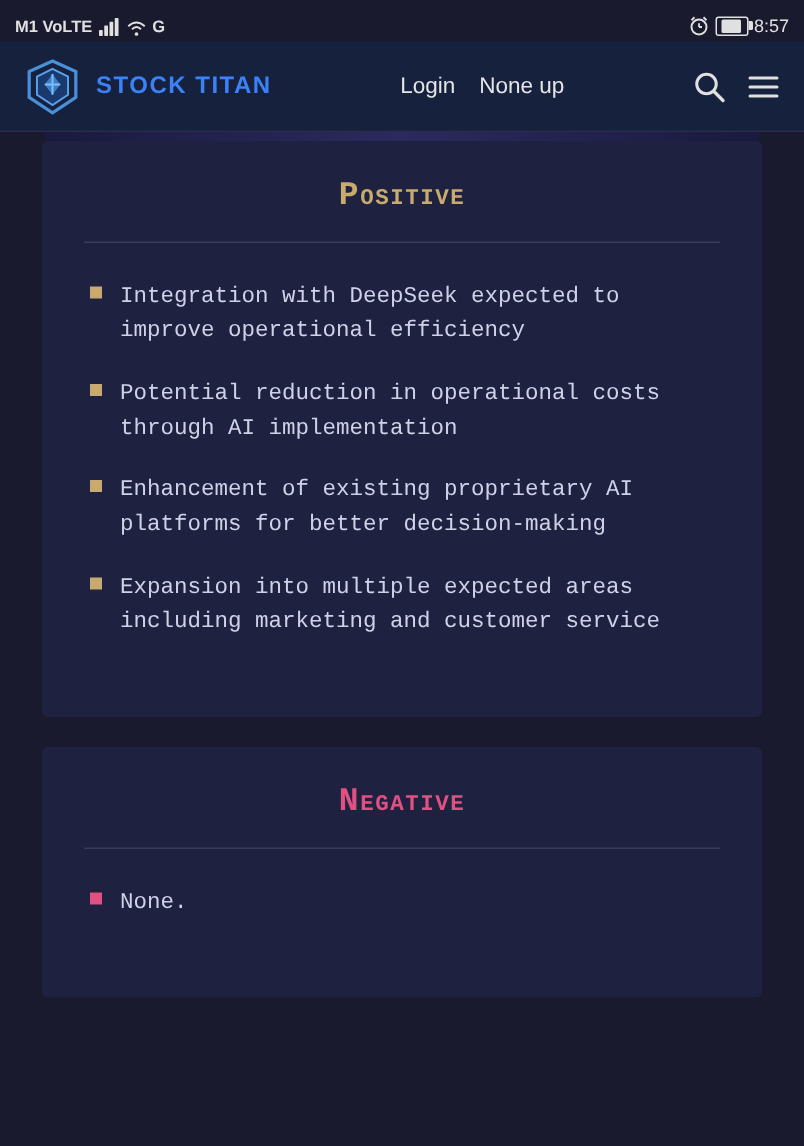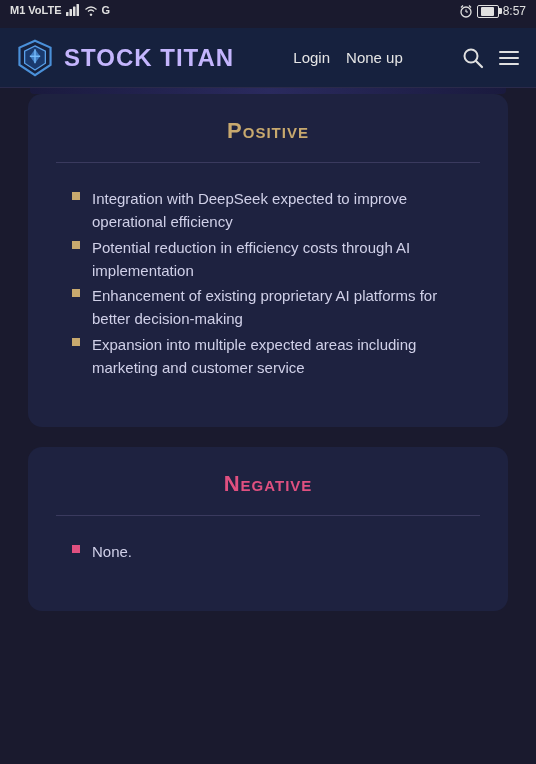--- a/index.html
+++ b/index.html
@@ -16,21 +16,21 @@
       color: #e0e0e0;
       overflow-x: hidden;
     }
 
     
     .status-bar {
       width: 100%;
       height: 28px;
       background: #1a1a2e;
       display: flex;
-      align-items: flex-start;
+      align-items: flex-end;
       justify-content: space-between;
       padding: 4px 10px;
       font-size: 12px;
       color: #e0e0e0;
       gap: 31px;
     }
 
     .status-left {
       display: flex;
       align-items: center;
@@ -96,23 +96,23 @@
       align-items: center;
       gap: 10px;
     }
 
     .logo-icon {
       width: 38px;
       height: 38px;
     }
 
     .logo-text {
-      font-size: 24px;
+      font-size: 16px;
       font-weight: 800;
-      color: #c4b5fd;
+      color: #3b82f6;
       letter-spacing: 1px;
       text-transform: uppercase;
     }
 
     .nav-links {
       display: flex;
       align-items: center;
       gap: 16px;
     }
 
@@ -146,23 +146,24 @@
     }
 
     
     .content-area {
       padding: 0 28px;
     }
 
     
     .section-card {
       background: #1e2240;
-      border-radius: 14px;
-      padding: 24px 28px 32px;
+      border-radius: 4px;
+      padding: 24px 28px 48px;
       margin-bottom: 20px;
+      font-family: Liberation Mono, monospace;
     }
 
     
     .section-title {
       text-align: center;
       font-size: 22px;
       font-weight: 800;
       letter-spacing: 1px;
       margin-bottom: 18px;
       font-variant: small-caps;
@@ -180,24 +181,24 @@
     .section-divider {
       height: 1px;
       background: #3a3a5e;
       margin-bottom: 24px;
     }
 
     
     .bullet-list {
       list-style: none;
       padding: 0;
-      margin: 16px;
+      margin: 4px;
       display: flex;
       flex-direction: column;
-      gap: 2px;
+      gap: 18px;
     }
 
     .bullet-item {
       display: flex;
       align-items: flex-start;
       gap: 12px;
       font-size: 15px;
       line-height: 1.55;
       color: #d0d0e8;
     }
@@ -297,21 +298,21 @@
   <div class="section-card">
     <div class="section-title positive">Positive</div>
     <div class="section-divider"></div>
     <ul class="bullet-list">
       <li class="bullet-item">
         <span class="bullet-square positive-bullet"></span>
         <span>Integration with DeepSeek expected to improve operational efficiency</span>
       </li>
       <li class="bullet-item">
         <span class="bullet-square positive-bullet"></span>
-        <span>Potential reduction in efficiency costs through AI implementation</span>
+        <span>Potential reduction in operational costs through AI implementation</span>
       </li>
       <li class="bullet-item">
         <span class="bullet-square positive-bullet"></span>
         <span>Enhancement of existing proprietary AI platforms for better decision-making</span>
       </li>
       <li class="bullet-item">
         <span class="bullet-square positive-bullet"></span>
         <span>Expansion into multiple expected areas including marketing and customer service</span>
       </li>
     </ul>

